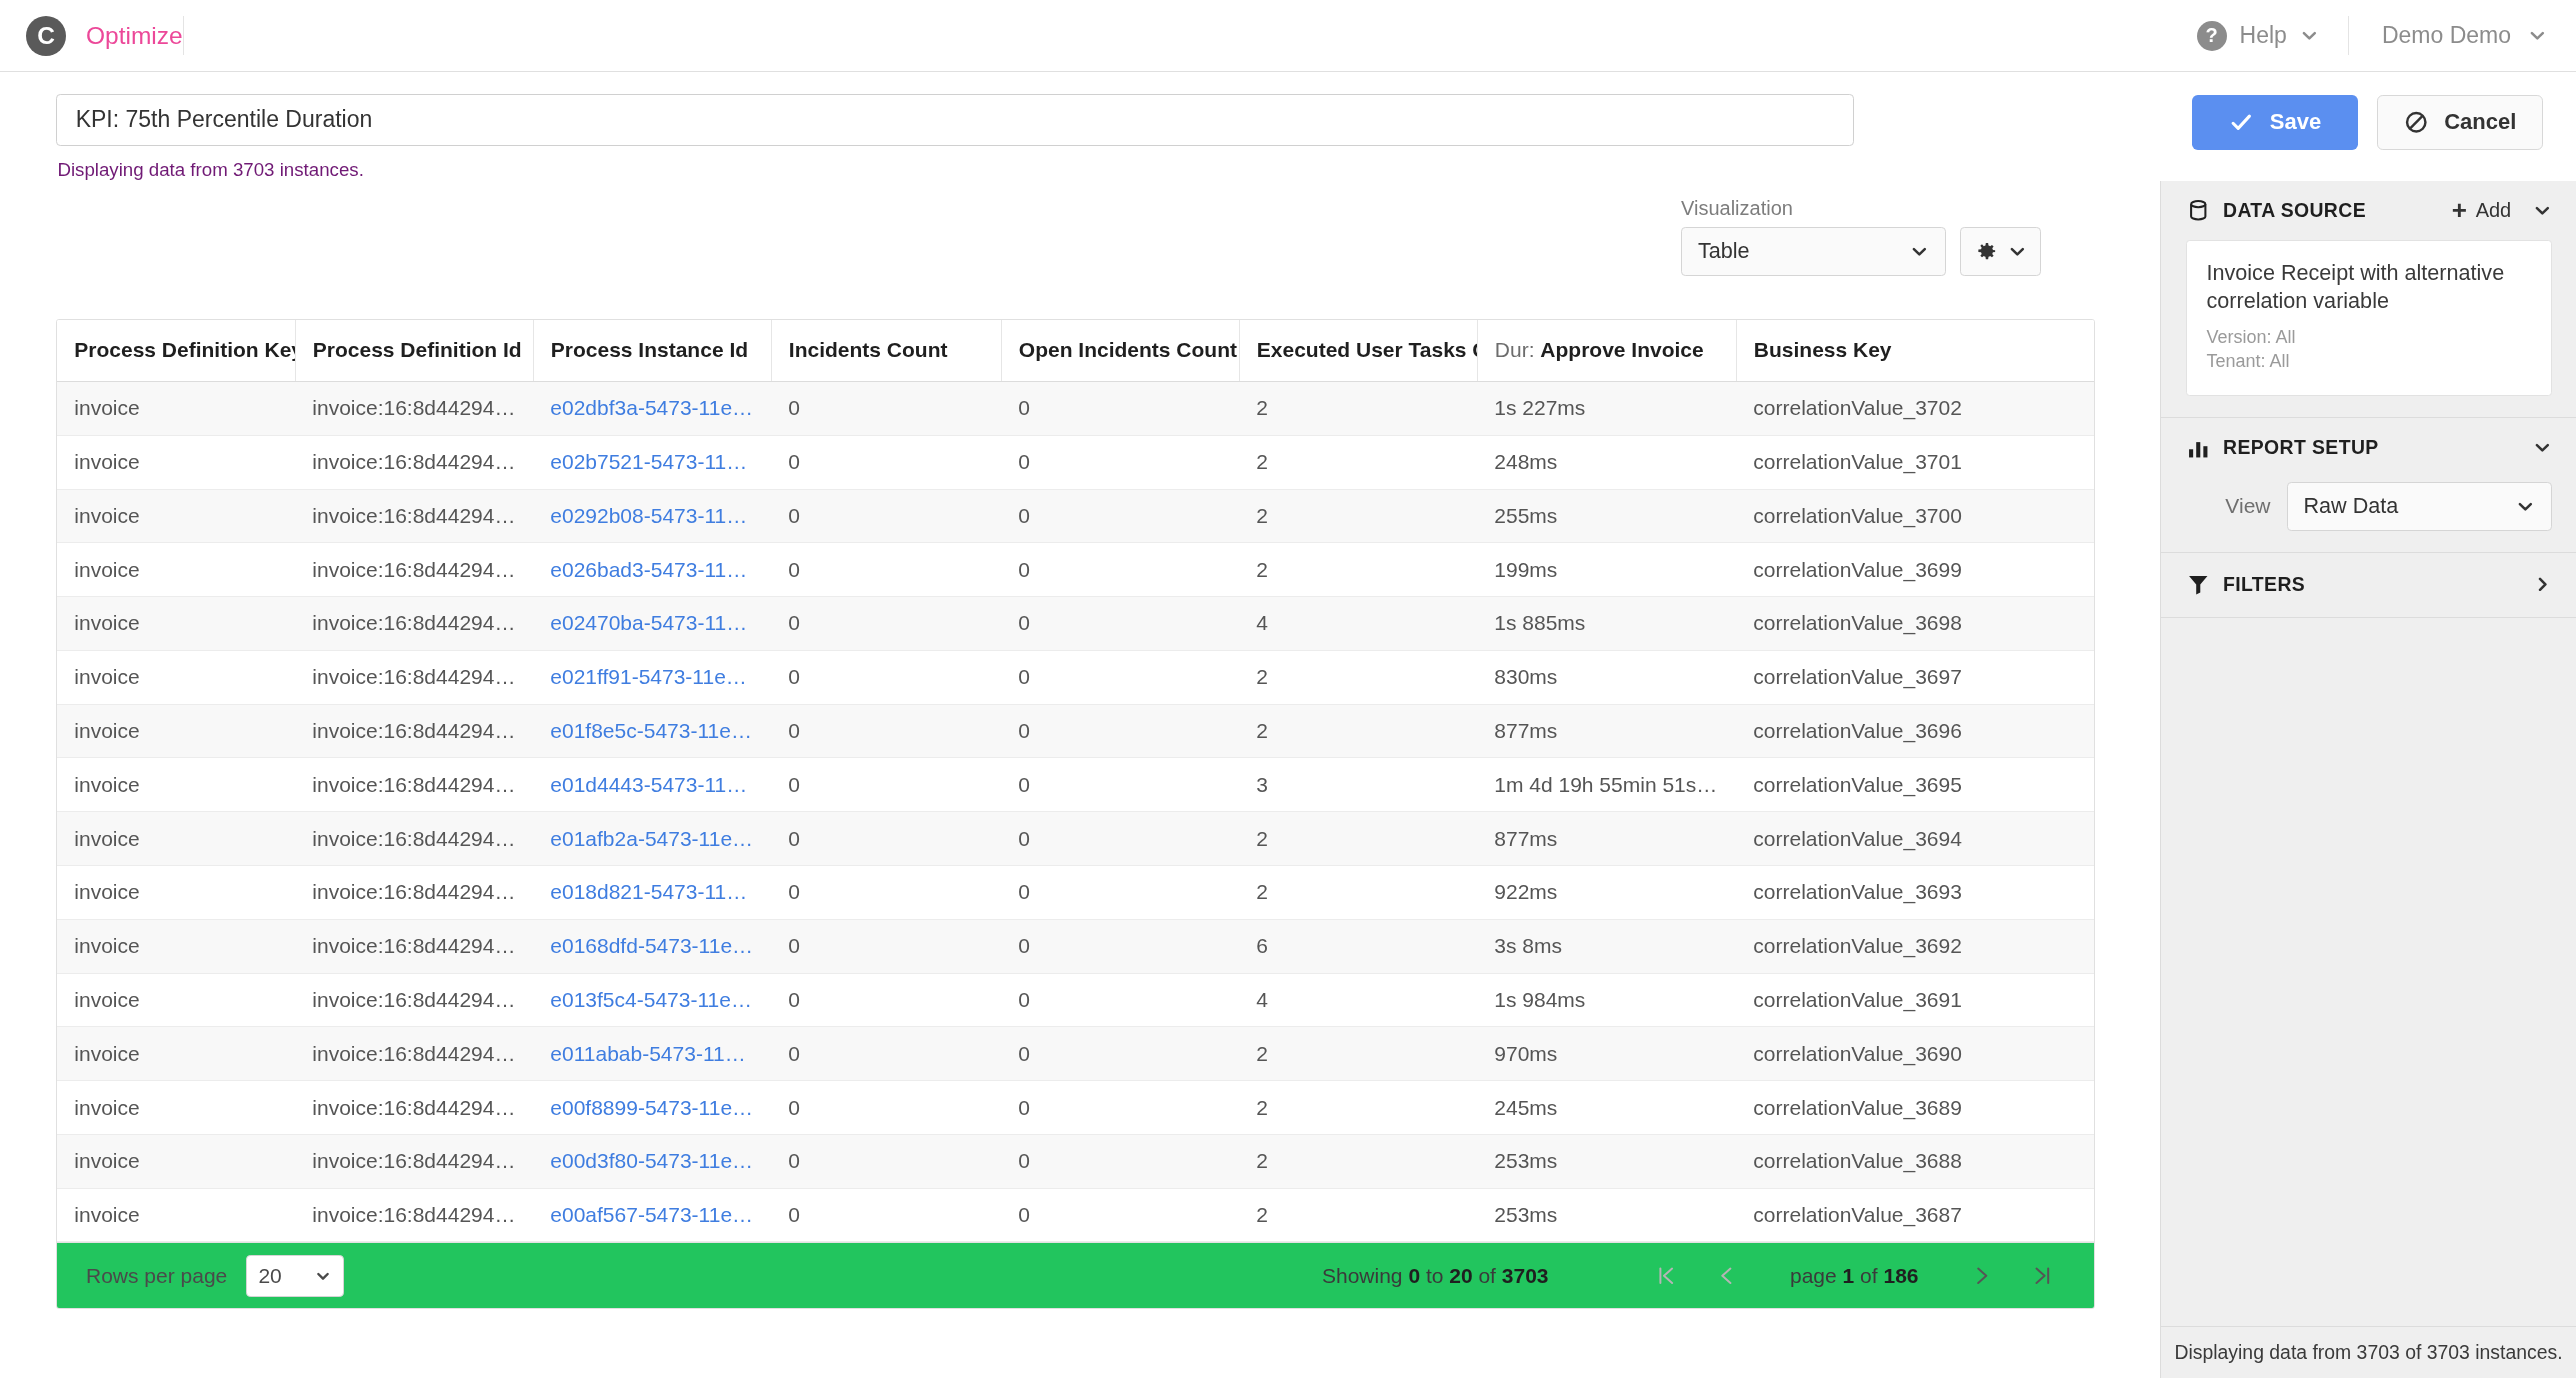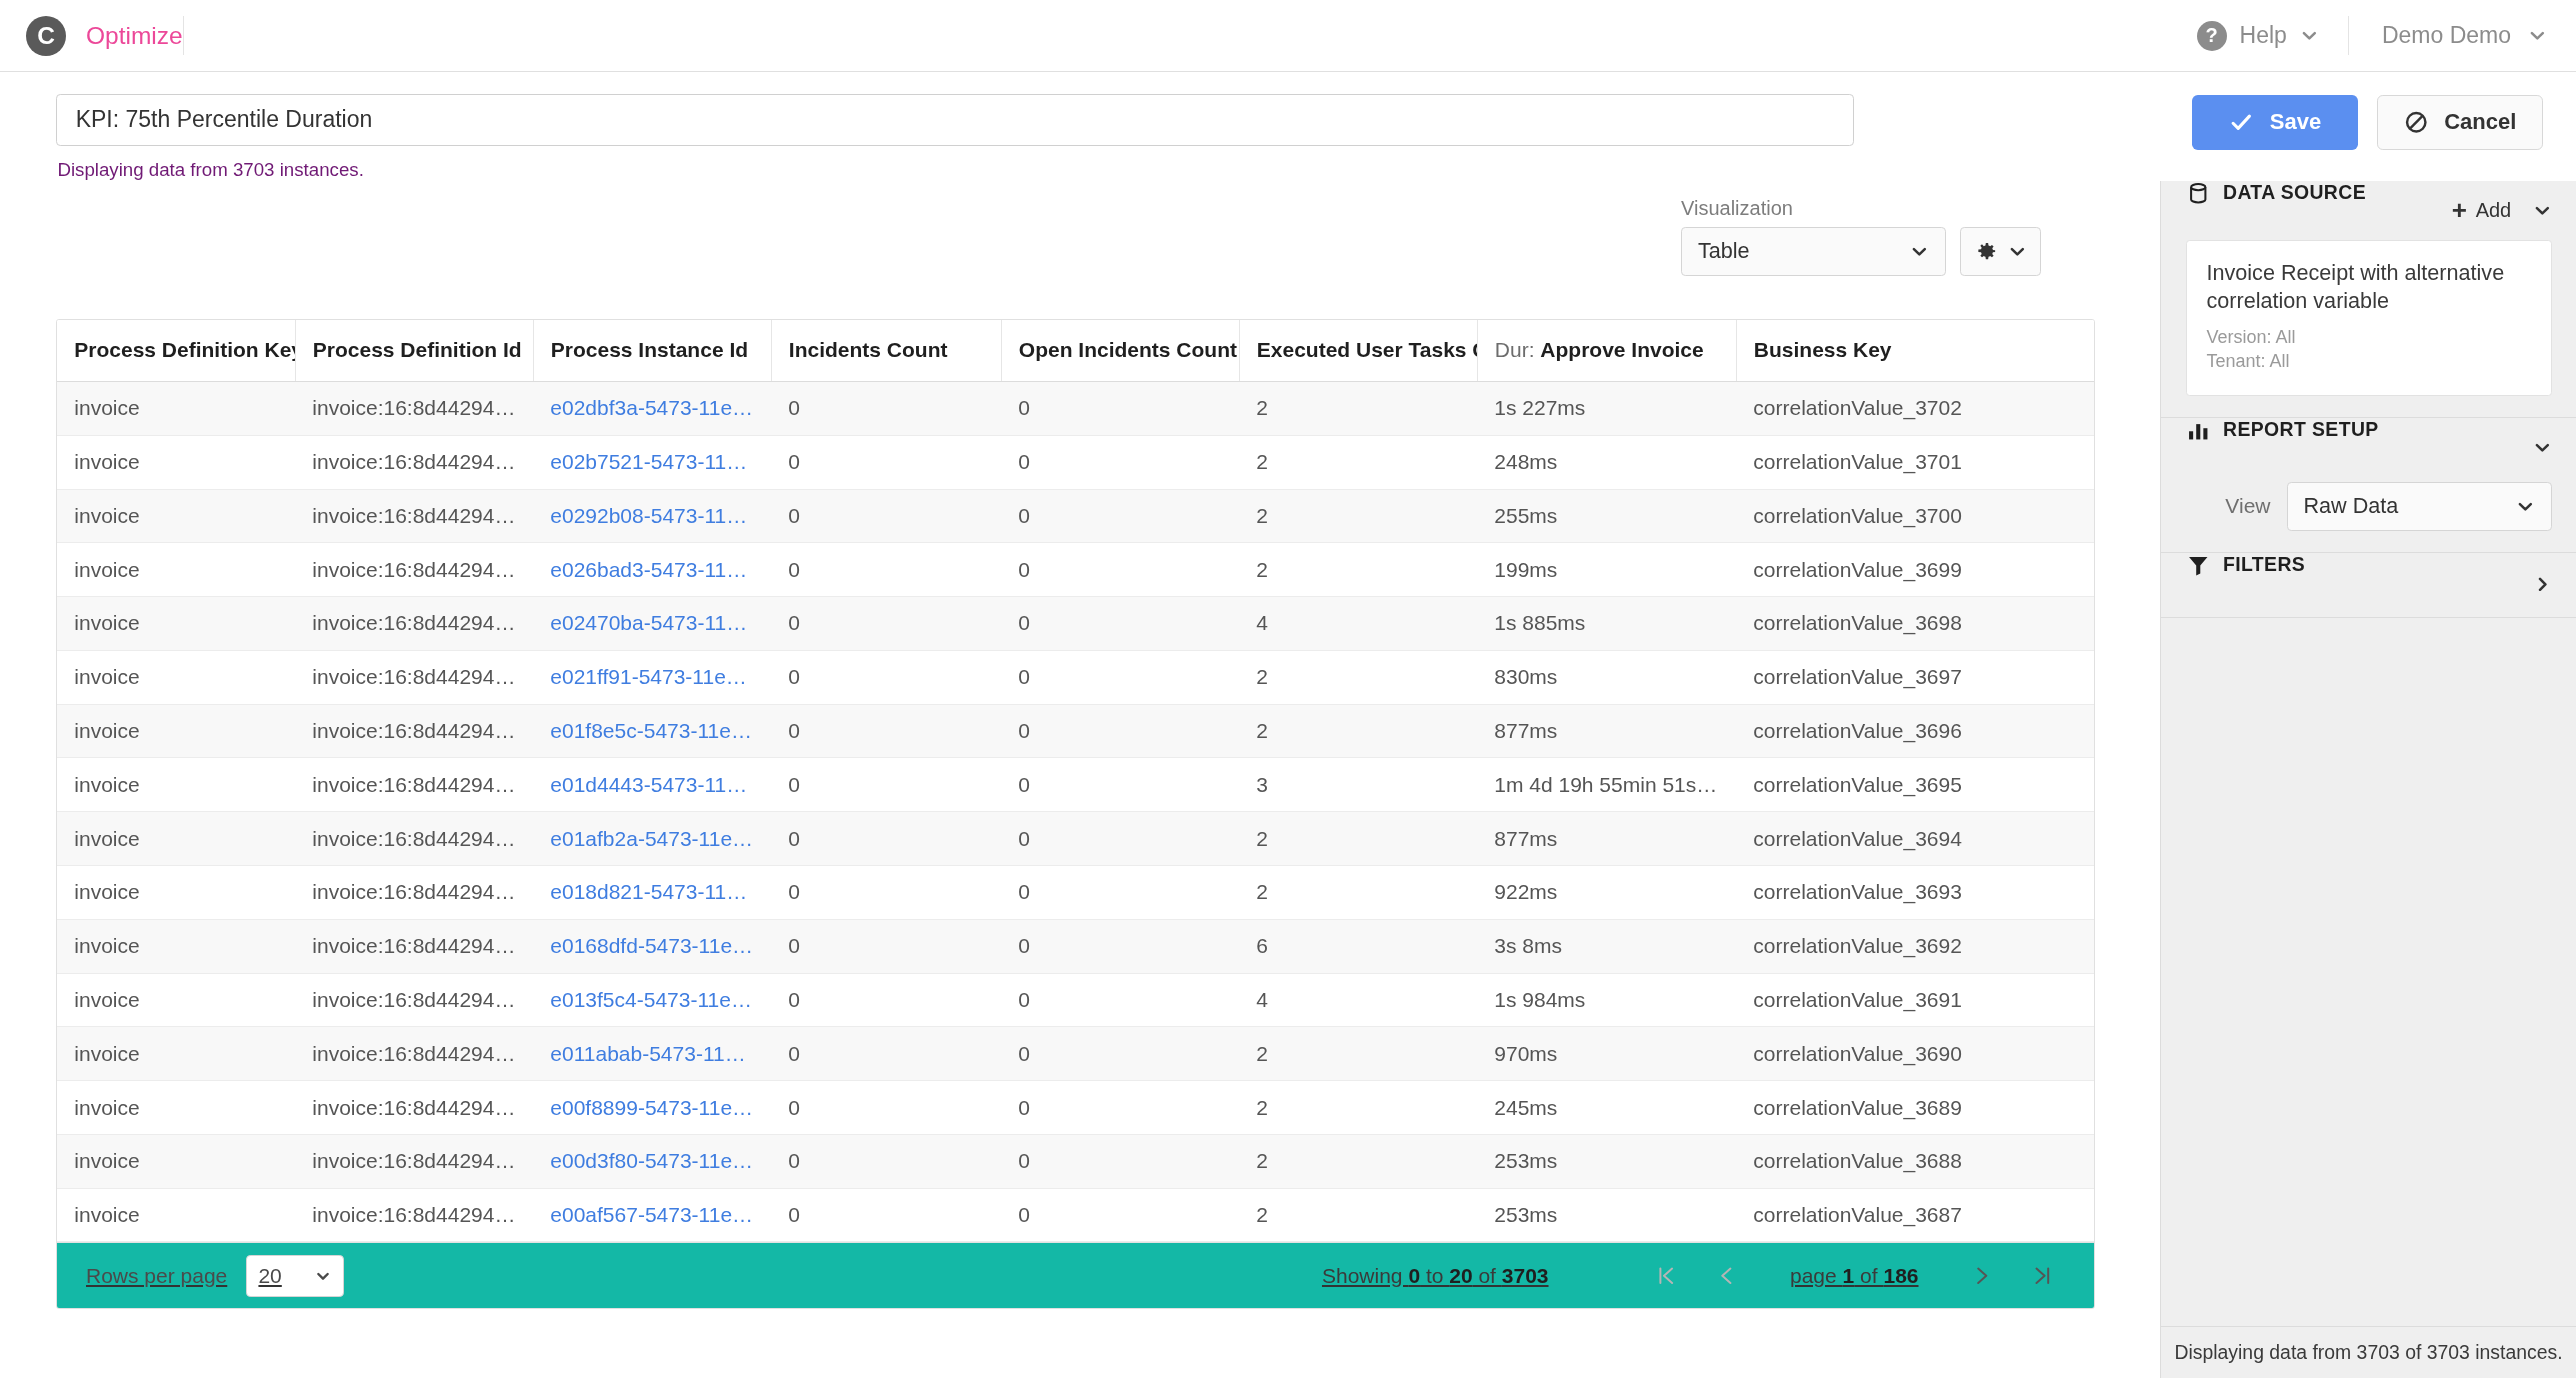--- a/index.html
+++ b/index.html
@@ -118,23 +118,22 @@
   }
   tbody tr:nth-child(odd) { background: #f8f8f8; }
   tbody tr:nth-child(even) { background: #fff; }
   td.link { color: #3f7de0; cursor: pointer; }
   col.c0 { width: 238px; } col.c1 { width: 238px; } col.c2 { width: 238px; }
   col.c3 { width: 230px; } col.c4 { width: 238px; } col.c5 { width: 238px; }
   col.c6 { width: 259px; } col.c7 { width: 361px; }
 
   .table-footer {
     display: flex; align-items: center; height: 66px;
-    background: #14b8a6; border-top: 1.4px solid #e2e2e2;
+    background: #22c55e; border-top: 1.4px solid #e2e2e2;
     padding: 0 29px 0 29px;
-    text-decoration: underline;
   }
   .rows-per-page { display: flex; align-items: center; gap: 18.7px; font-size: 21px; color: #4a4a4a; }
   .rpp-select {
     width: 98px; height: 42px; border: 1.4px solid #d5d5d5; border-radius: 4.3px;
     background: #fff; display: flex; align-items: center; justify-content: space-between;
     padding: 0 11.5px; font-size: 21px; color: #4a4a4a; cursor: pointer;
   }
   .pager { margin-left: auto; display: flex; align-items: center; gap: 16px; }
   .showing { font-size: 21px; color: #3a3a3a; margin-right: 79px; white-space: nowrap; }
   .showing b { font-weight: bold; color: #1f1f1f; }
@@ -148,21 +147,21 @@
   .page-of b { font-weight: bold; color: #1f1f1f; }
 
   
   .sidebar {
     width: 416px; flex: none; background: #efefef;
     border-left: 1.4px solid #dcdcdc; display: flex; flex-direction: column;
     position: relative;
   }
   .panel { border-bottom: 1.4px solid #dcdcdc; padding: 0 24.5px 21.6px 24.5px; }
   .panel-head {
-    display: flex; height: 59px; cursor: pointer;
+    display: flex; align-items: center; height: 59px; cursor: pointer;
   }
   .panel-icon { width: 24.5px; height: 24.5px; flex: none; margin-right: 13px; color: #1f1f1f; }
   .panel-icon svg { display: block; width: 100%; height: 100%; }
   .panel-title {
     font-size: 19.4px; font-weight: bold; letter-spacing: 0.4px; color: #1f1f1f;
     text-transform: uppercase; white-space: nowrap;
   }
   .panel-head-right { margin-left: auto; display: flex; align-items: center; gap: 21.6px; }
   .add-btn {
     display: flex; align-items: center; gap: 8.6px;

